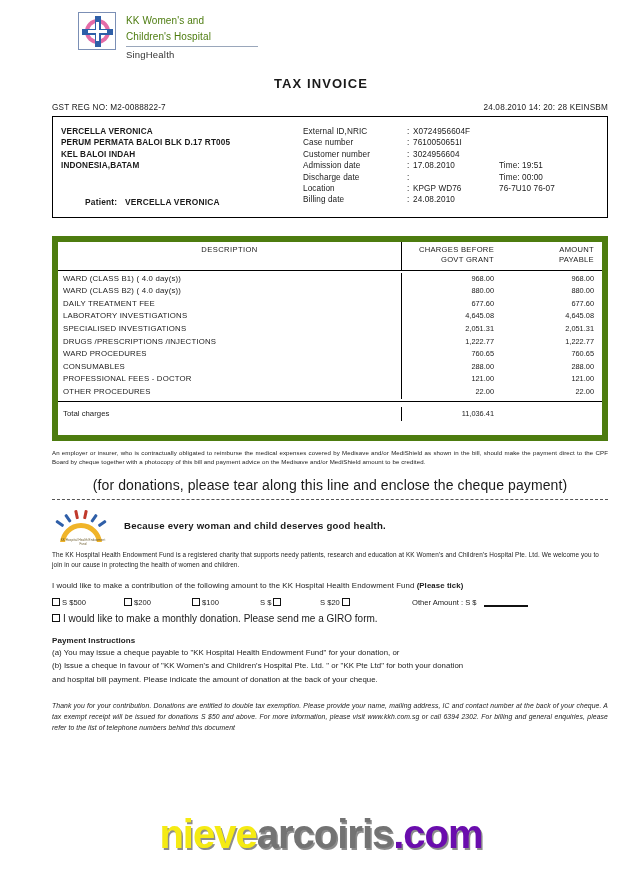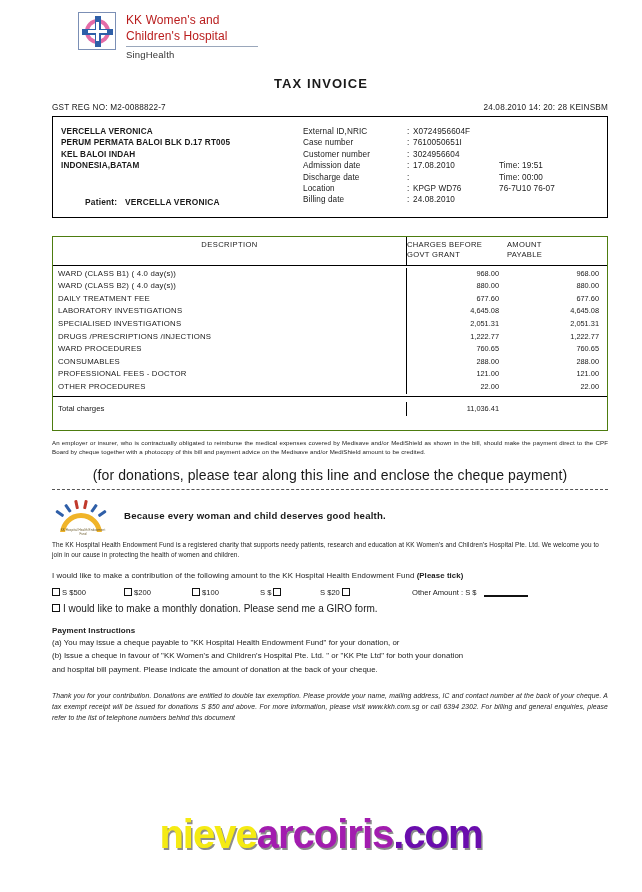--- a/index.html
+++ b/index.html
@@ -50,23 +50,23 @@
   .logo-mark .cross-vw {
     position: absolute; left: 17px; top: 9px;
     width: 3px; height: 19px; background: #ffffff;
   }
   .logo-mark .cross-hw {
     position: absolute; left: 9px; top: 17px;
     width: 19px; height: 3px; background: #ffffff;
   }
   .brand-text { padding-top: 1px; }
   .brand-line {
-    font-size: 12px;
+    font-size: 10px;
     line-height: 15.5px;
-    color: #b91c1c;
+    color: #4d7c0f;
     letter-spacing: .1px;
   }
   .brand-rule {
     border-bottom: 1px solid #9aa7bb;
     width: 132px;
     margin: 2px 0 2px 0;
   }
   .brand-sub {
     font-size: 9.5px;
     color: #333;
@@ -119,36 +119,37 @@
     letter-spacing: .1px;
   }
   .kv .k { width: 104px; }
   .kv .sep { width: 6px; }
   .kv .v { width: 86px; }
   .kv .x { }
 
   
   .charges {
     margin: 18px 34px 0 52px;
-    border: 1px solid #4d7c0f;
+    border: 6px solid #4d7c0f;
   }
   .ch-head {
     display: flex;
     border-bottom: 1px solid #000;
   }
   .ch-desc {
     flex: 1;
     text-align: center;
     font-size: 7.6px;
     letter-spacing: .4px;
     padding: 3px 0 4px 0;
     border-right: 1px solid #000;
   }
   .ch-col {
     width: 100px;
+    text-align: right;
     font-size: 7.6px;
     letter-spacing: .3px;
     padding: 3px 8px 4px 0;
     line-height: 10.5px;
   }
   .ch-body { padding: 2px 0 0 0; }
   .ch-row {
     display: flex;
     align-items: baseline;
   }
@@ -532,16 +533,16 @@
   </div>
 
   <div class="pay-title">Payment Instructions</div>
   <div class="pay-line">(a) You may issue a cheque payable to "KK Hospital Health Endowment Fund" for your donation, or</div>
   <div class="pay-line">(b) Issue  a cheque in favour of "KK  Women's and Children's Hospital Pte. Ltd. " or "KK Pte Ltd" for both your donation</div>
   <div class="pay-line">and hospital bill payment. Please indicate the amount of donation at the back of your cheque.</div>
 
   <div class="thanks">Thank you for your contribution. Donations are entitled to double tax exemption. Please provide your name, mailing address, IC and contact number at the back of your cheque. A tax exempt receipt will be issued for donations S $50 and above. For more information, please visit www.kkh.com.sg or call 6394 2302. For billing and general enquiries, please refer to the list of telephone numbers behind this document</div>
 
   <div class="watermark">
-    <span style="color:#f5ea13;">nieve</span><span style="color:#a21caf;">arcoiris</span><span style="color:#6a0dad;">.com</span>
+    <span style="color:#f5ea13;">nieve</span><span style="color:#737373;">arcoiris</span><span style="color:#6a0dad;">.com</span>
   </div>
 
 </div>
 
 </body></html>

